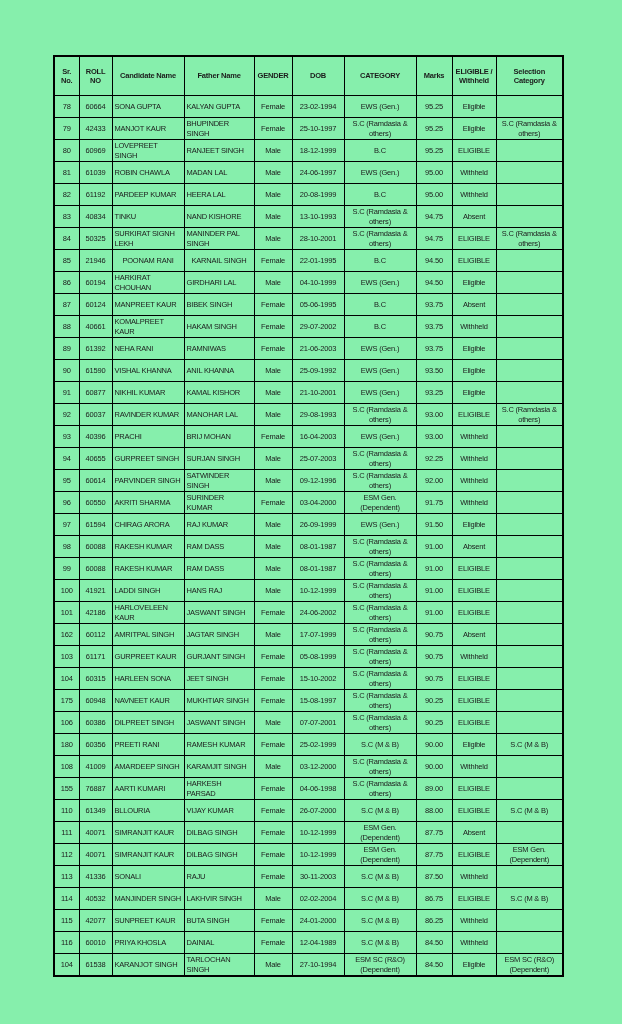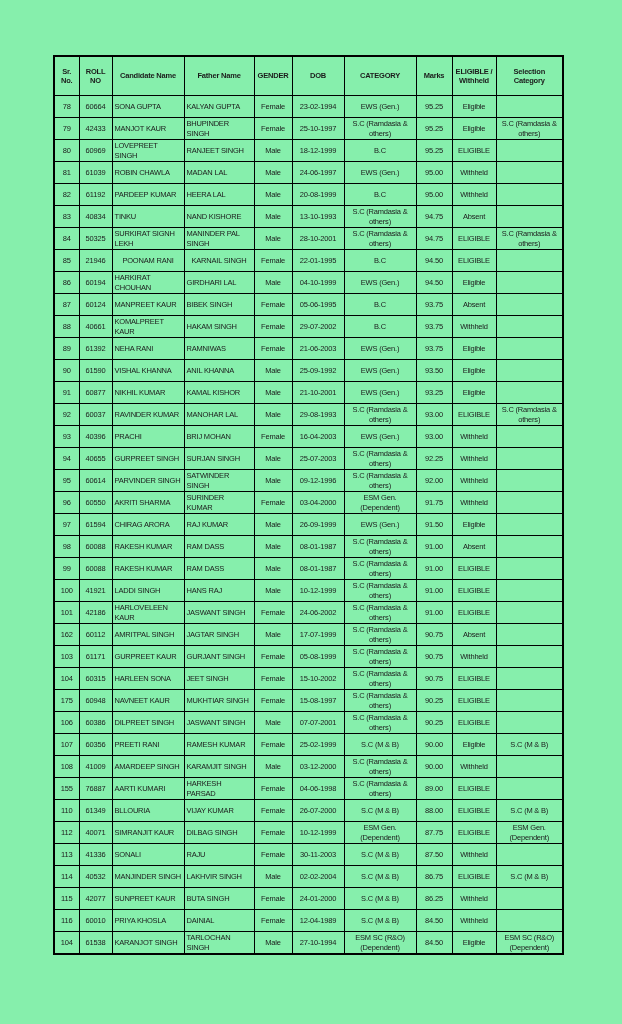--- a/index.html
+++ b/index.html
@@ -422,21 +422,21 @@
           <td class="left">DILPREET SINGH</td>
           <td class="left">JASWANT SINGH</td>
           <td>Male</td>
           <td>07-07-2001</td>
           <td>S.C (Ramdasia &amp; others)</td>
           <td>90.25</td>
           <td>ELIGIBLE</td>
           <td></td>
         </tr>
         <tr>
-          <td>107</td>
+          <td>180</td>
           <td>60356</td>
           <td class="left">PREETI RANI</td>
           <td class="left">RAMESH KUMAR</td>
           <td>Female</td>
           <td>25-02-1999</td>
           <td>S.C (M &amp; B)</td>
           <td>90.00</td>
           <td>Eligible</td>
           <td>S.C (M &amp; B)</td>
         </tr>
@@ -468,20 +468,32 @@
           <td>110</td>
           <td>61349</td>
           <td class="left">BLLOURIA</td>
           <td class="left">VIJAY KUMAR</td>
           <td>Female</td>
           <td>26-07-2000</td>
           <td>S.C (M &amp; B)</td>
           <td>88.00</td>
           <td>ELIGIBLE</td>
           <td>S.C (M &amp; B)</td>
+        </tr>
+        <tr>
+          <td>111</td>
+          <td>40071</td>
+          <td class="left">SIMRANJIT KAUR</td>
+          <td class="left">DILBAG SINGH</td>
+          <td>Female</td>
+          <td>10-12-1999</td>
+          <td>ESM Gen. (Dependent)</td>
+          <td>87.75</td>
+          <td>Absent</td>
+          <td></td>
         </tr>
         <tr>
           <td>112</td>
           <td>40071</td>
           <td class="left">SIMRANJIT KAUR</td>
           <td class="left">DILBAG SINGH</td>
           <td>Female</td>
           <td>10-12-1999</td>
           <td>ESM Gen. (Dependent)</td>
           <td>87.75</td>

